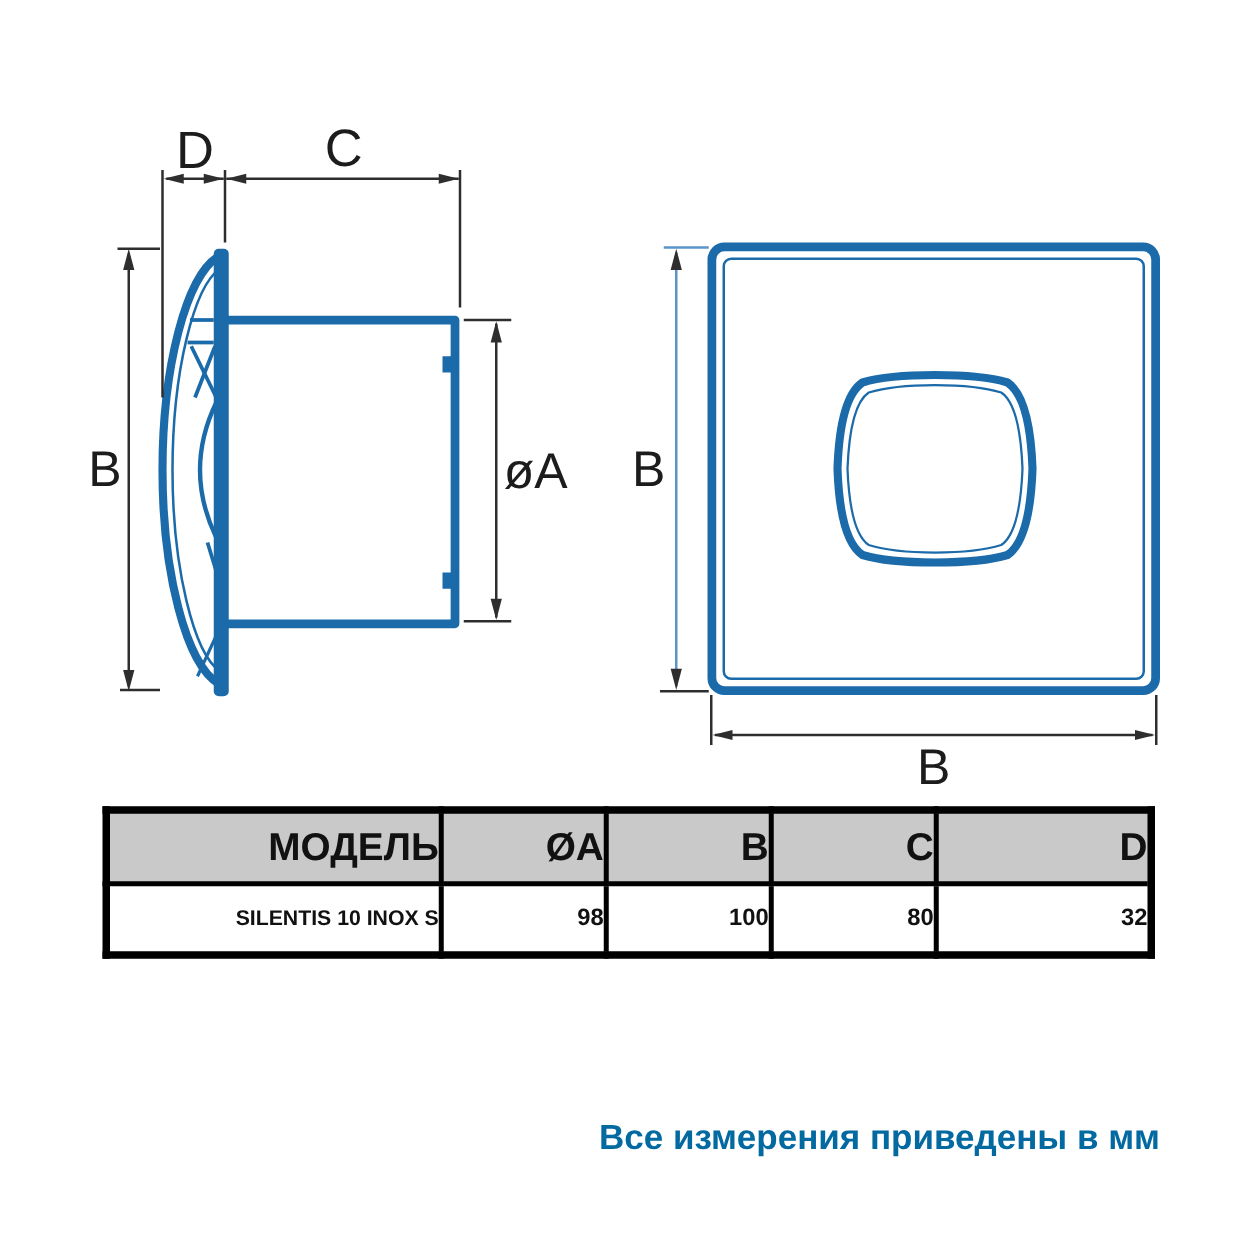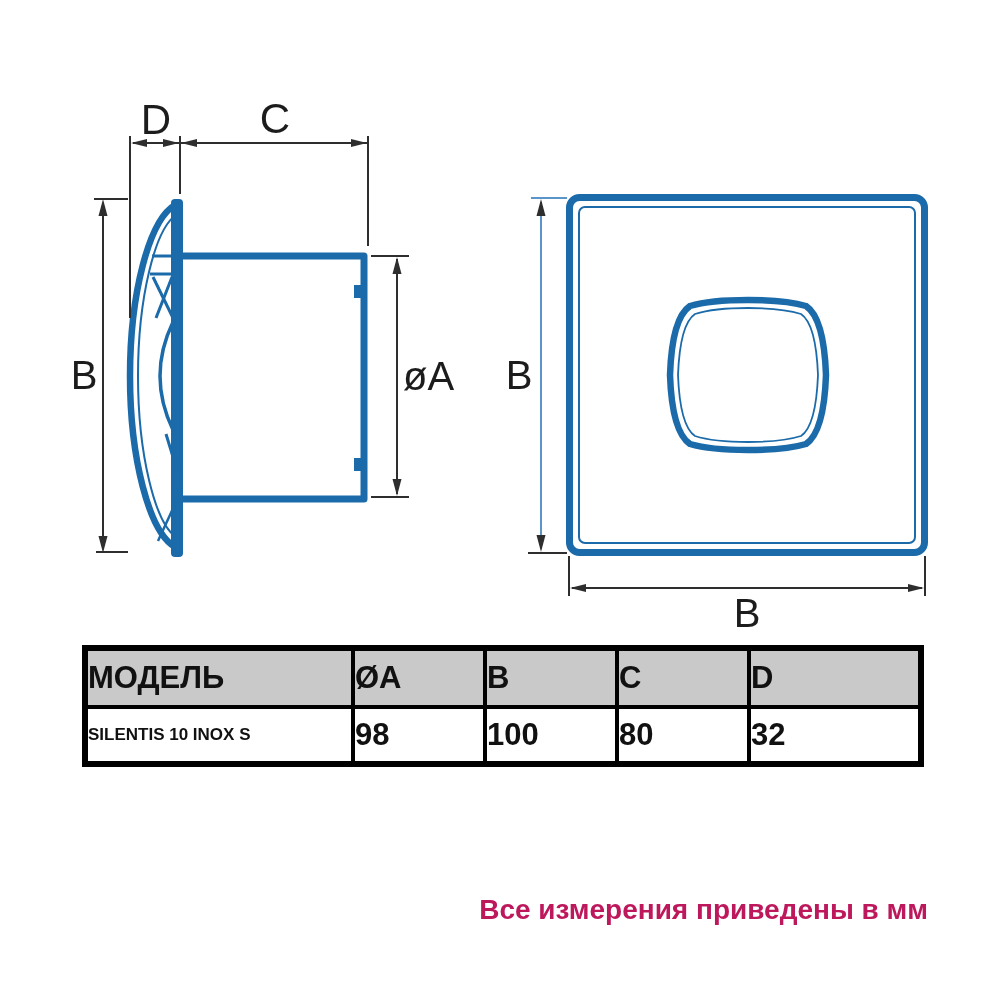--- a/index.html
+++ b/index.html
@@ -11,27 +11,27 @@
   .st-blue{stroke:#1b6aa9;fill:none;}
   .fill-blue{fill:#1b6aa9;stroke:none;}
   .st-dark{stroke:#2e2e2e;fill:none;stroke-width:2;}
   .fill-dark{fill:#2e2e2e;stroke:none;}
   .st-light{stroke:#5a94c8;fill:none;stroke-width:2;}
   .dim-label{fill:#1c1c1c;font-family:"Liberation Sans",sans-serif;}
 
   
   .spec-table{position:absolute;left:82px;top:645px;width:836px;border-collapse:collapse;
               table-layout:fixed;border:6px solid #000;}
-  .spec-table th,.spec-table td{border:4px solid #000;text-align:left;vertical-align:middle;
+  .spec-table th,.spec-table td{border:4px solid #000;text-align:right;vertical-align:middle;
               color:#111111;font-weight:bold;padding:0;}
   .spec-table th{background:#c9c9c9;height:54px;font-size:31px;}
-  .spec-table td{background:#ffffff;height:52px;font-size:31px;}
+  .spec-table td{background:#ffffff;height:52px;font-size:19px;}
   .spec-table td.model-cell{font-size:17px;}
 
-  .units-note{position:absolute;top:894px;right:72px;color:#be185d;
+  .units-note{position:absolute;top:894px;right:72px;color:#0369a1;
               font-size:28px;font-weight:bold;white-space:nowrap;text-align:center;}
 </style>
 </head>
 <body>
 
 <div class="stage">
 
   <svg class="drawing" viewBox="0 0 1000 1000" xmlns="http://www.w3.org/2000/svg">
 
     <g>

